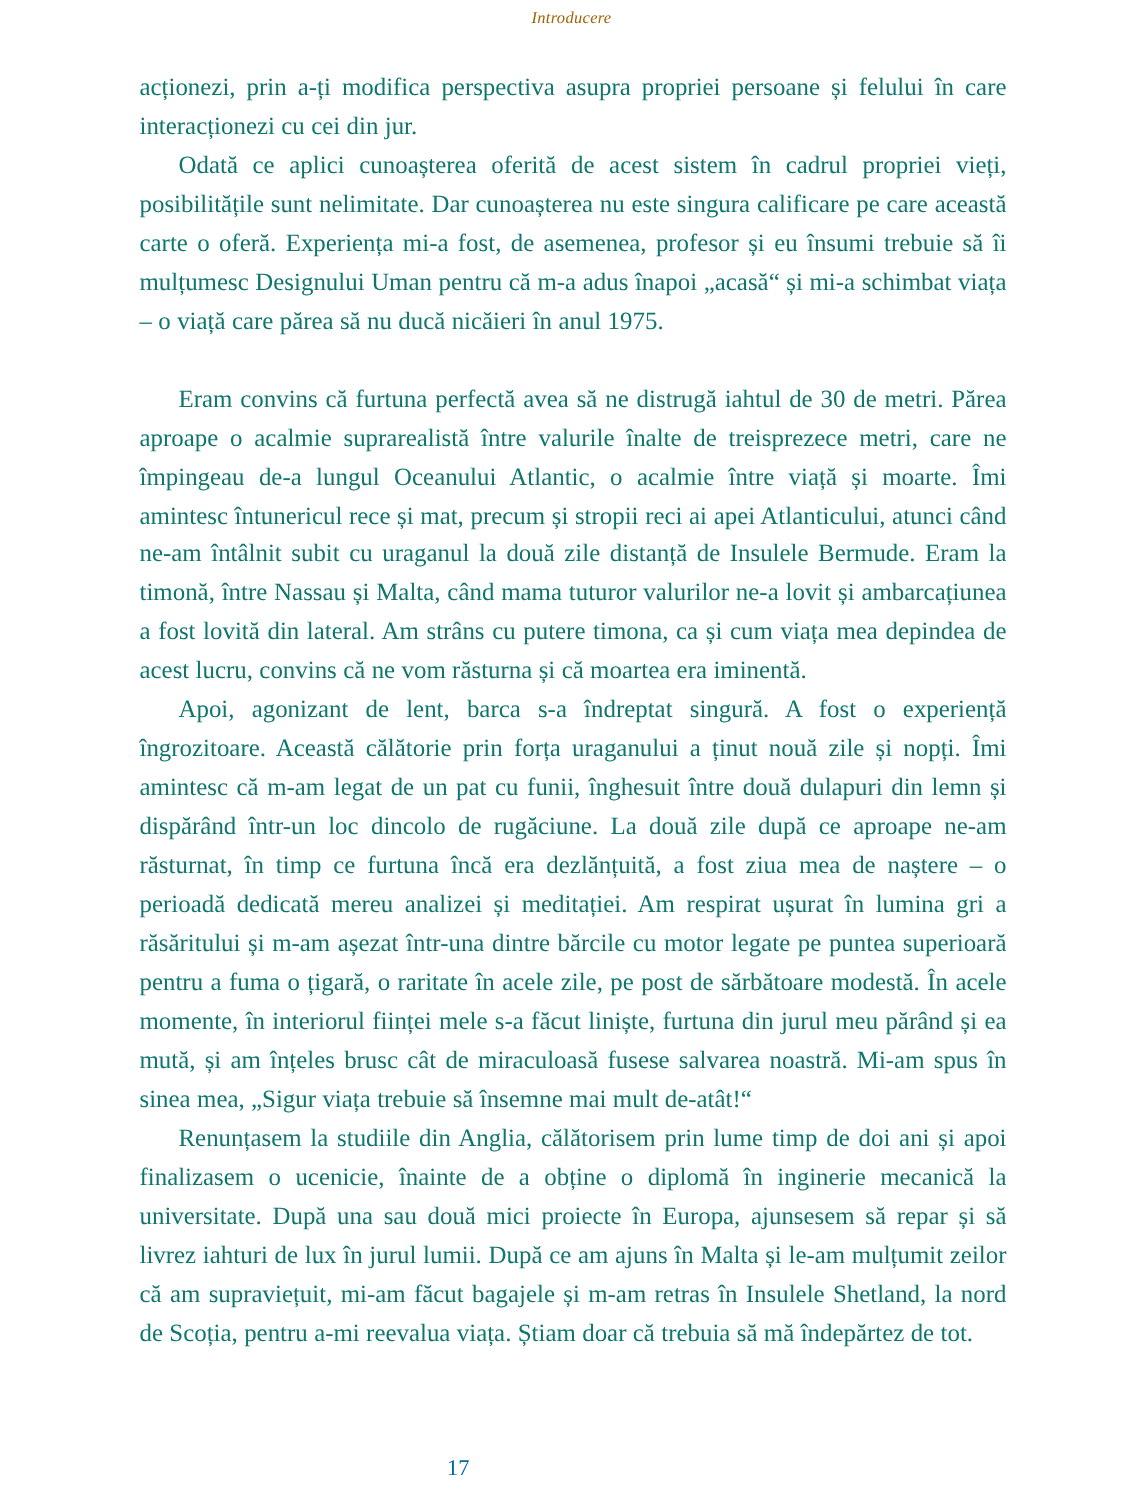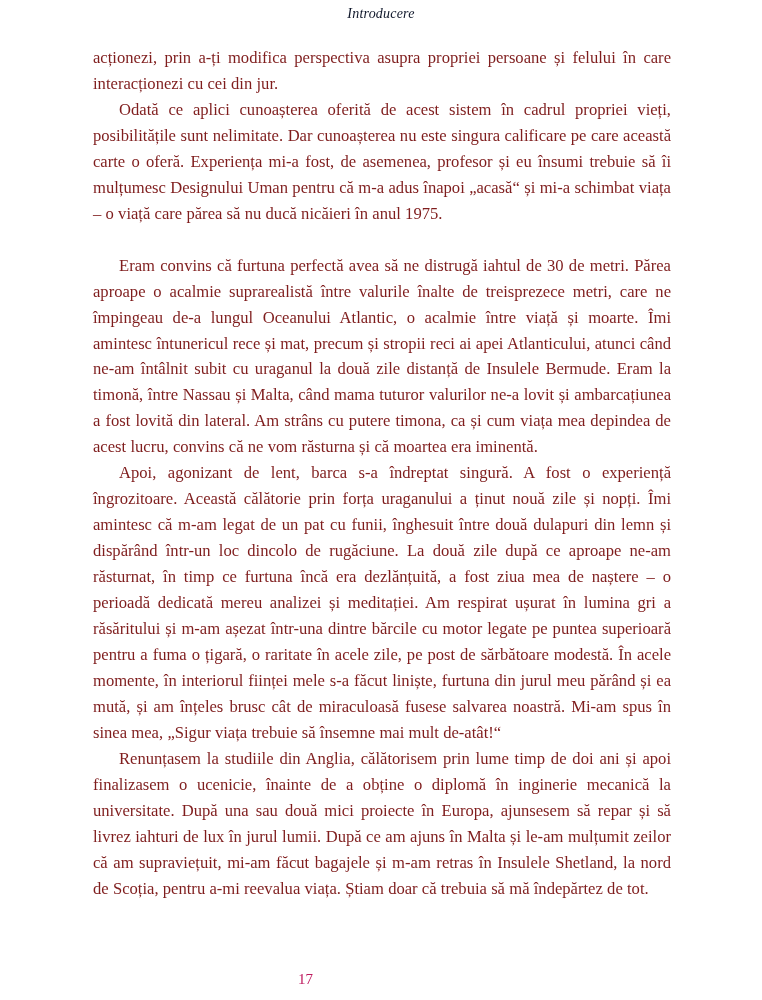--- a/index.html
+++ b/index.html
@@ -20,60 +20,60 @@
     height: 1000px;
     background: #ffffff;
     box-sizing: border-box;
   }
   .running-head {
     position: absolute;
     top: 6px;
     left: 0;
     width: 762px;
     text-align: center;
-    font-size: 14px;
+    font-size: 11px;
     font-style: italic;
     letter-spacing: 0.2px;
-    color: #0f172a;
+    color: #a16207;
   }
   .text-column {
     position: absolute;
     top: 45px;
     left: 93px;
     width: 578px;
   }
   .para {
     margin: 0;
     text-align: justify;
     text-justify: inter-word;
     font-size: 16.6px;
     line-height: 25.95px;
     text-indent: 26px;
-    color: #7f1d1d;
+    color: #0f766e;
     -webkit-hyphens: none;
     hyphens: none;
     word-spacing: 0.1px;
   }
   .para.no-indent {
     text-indent: 0;
   }
   .para.last-line-left {
     text-align-last: left;
   }
   .block-gap {
     height: 26px;
   }
   .folio {
     position: absolute;
     left: 0;
     top: 971px;
     width: 611px;
     text-align: center;
     font-size: 15px;
-    color: #be185d;
+    color: #0369a1;
   }
 </style>
 </head>
 <body>
 
 <div class="page">
 
   <div class="running-head">Introducere</div>
 
   <div class="text-column">

